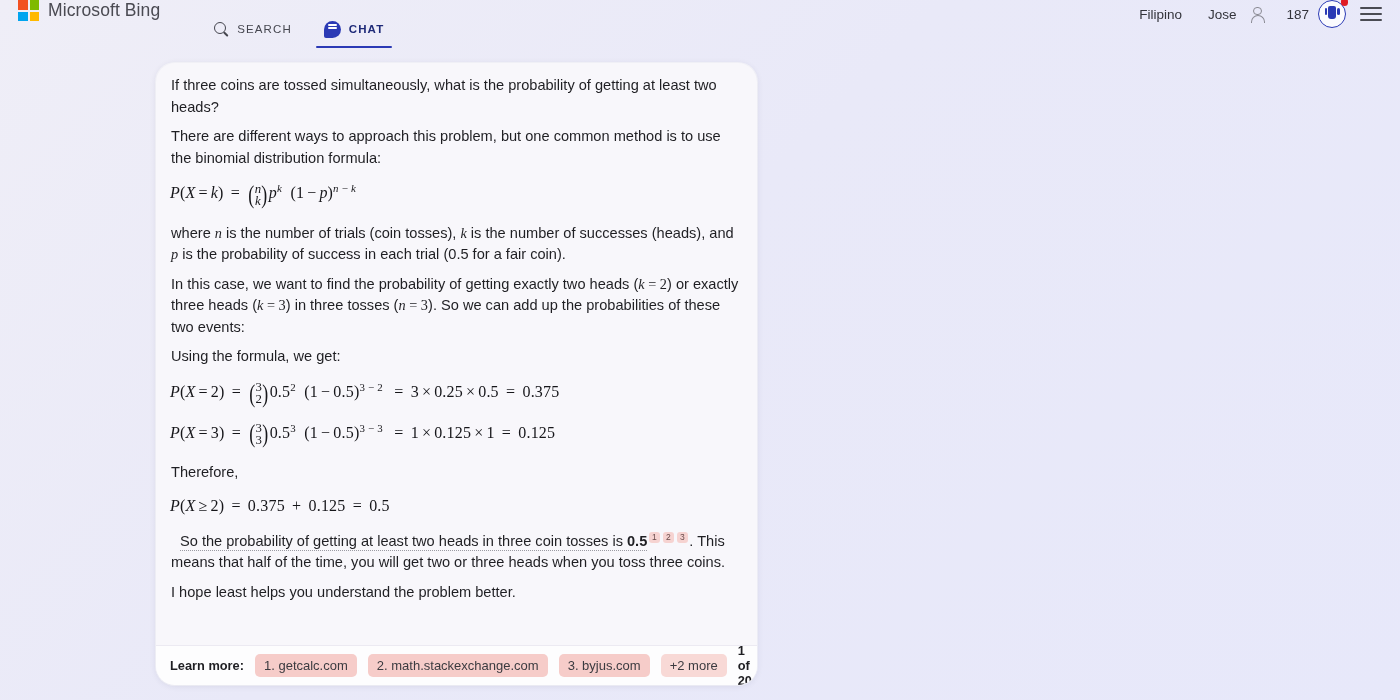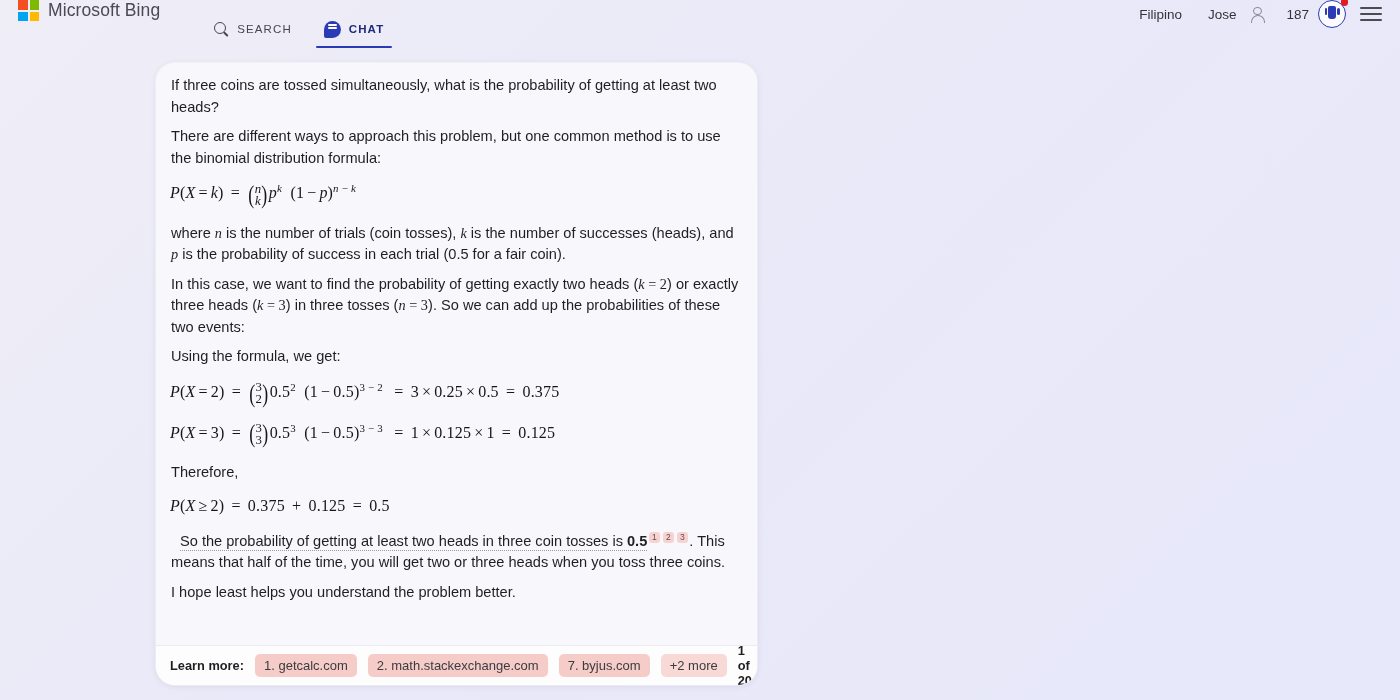--- a/index.html
+++ b/index.html
@@ -465,20 +465,20 @@
 
     <p class="para"><span class="cited"><span>So the probability of getting at least two heads in three coin tosses is </span><b>0.5</b></span><span class="cite">1</span><span class="cite">2</span><span class="cite">3</span><span>. This means that half of the time, you will get two or three heads when you toss three coins.</span></p>
 
     <p class="para">I hope least helps you understand the problem better.</p>
   </div>
 
   <div class="chat-footer">
     <span class="learn-more-label">Learn more:</span>
     <span class="source-chip">1. getcalc.com</span>
     <span class="source-chip">2. math.stackexchange.com</span>
-    <span class="source-chip">7. byjus.com</span>
+    <span class="source-chip">3. byjus.com</span>
     <span class="source-chip more">+2 more</span>
     <span class="pager">
       <span class="pager-text">1 of 20</span>
       <span class="pager-dot"></span>
     </span>
   </div>
 </div>
 
 </body></html>

